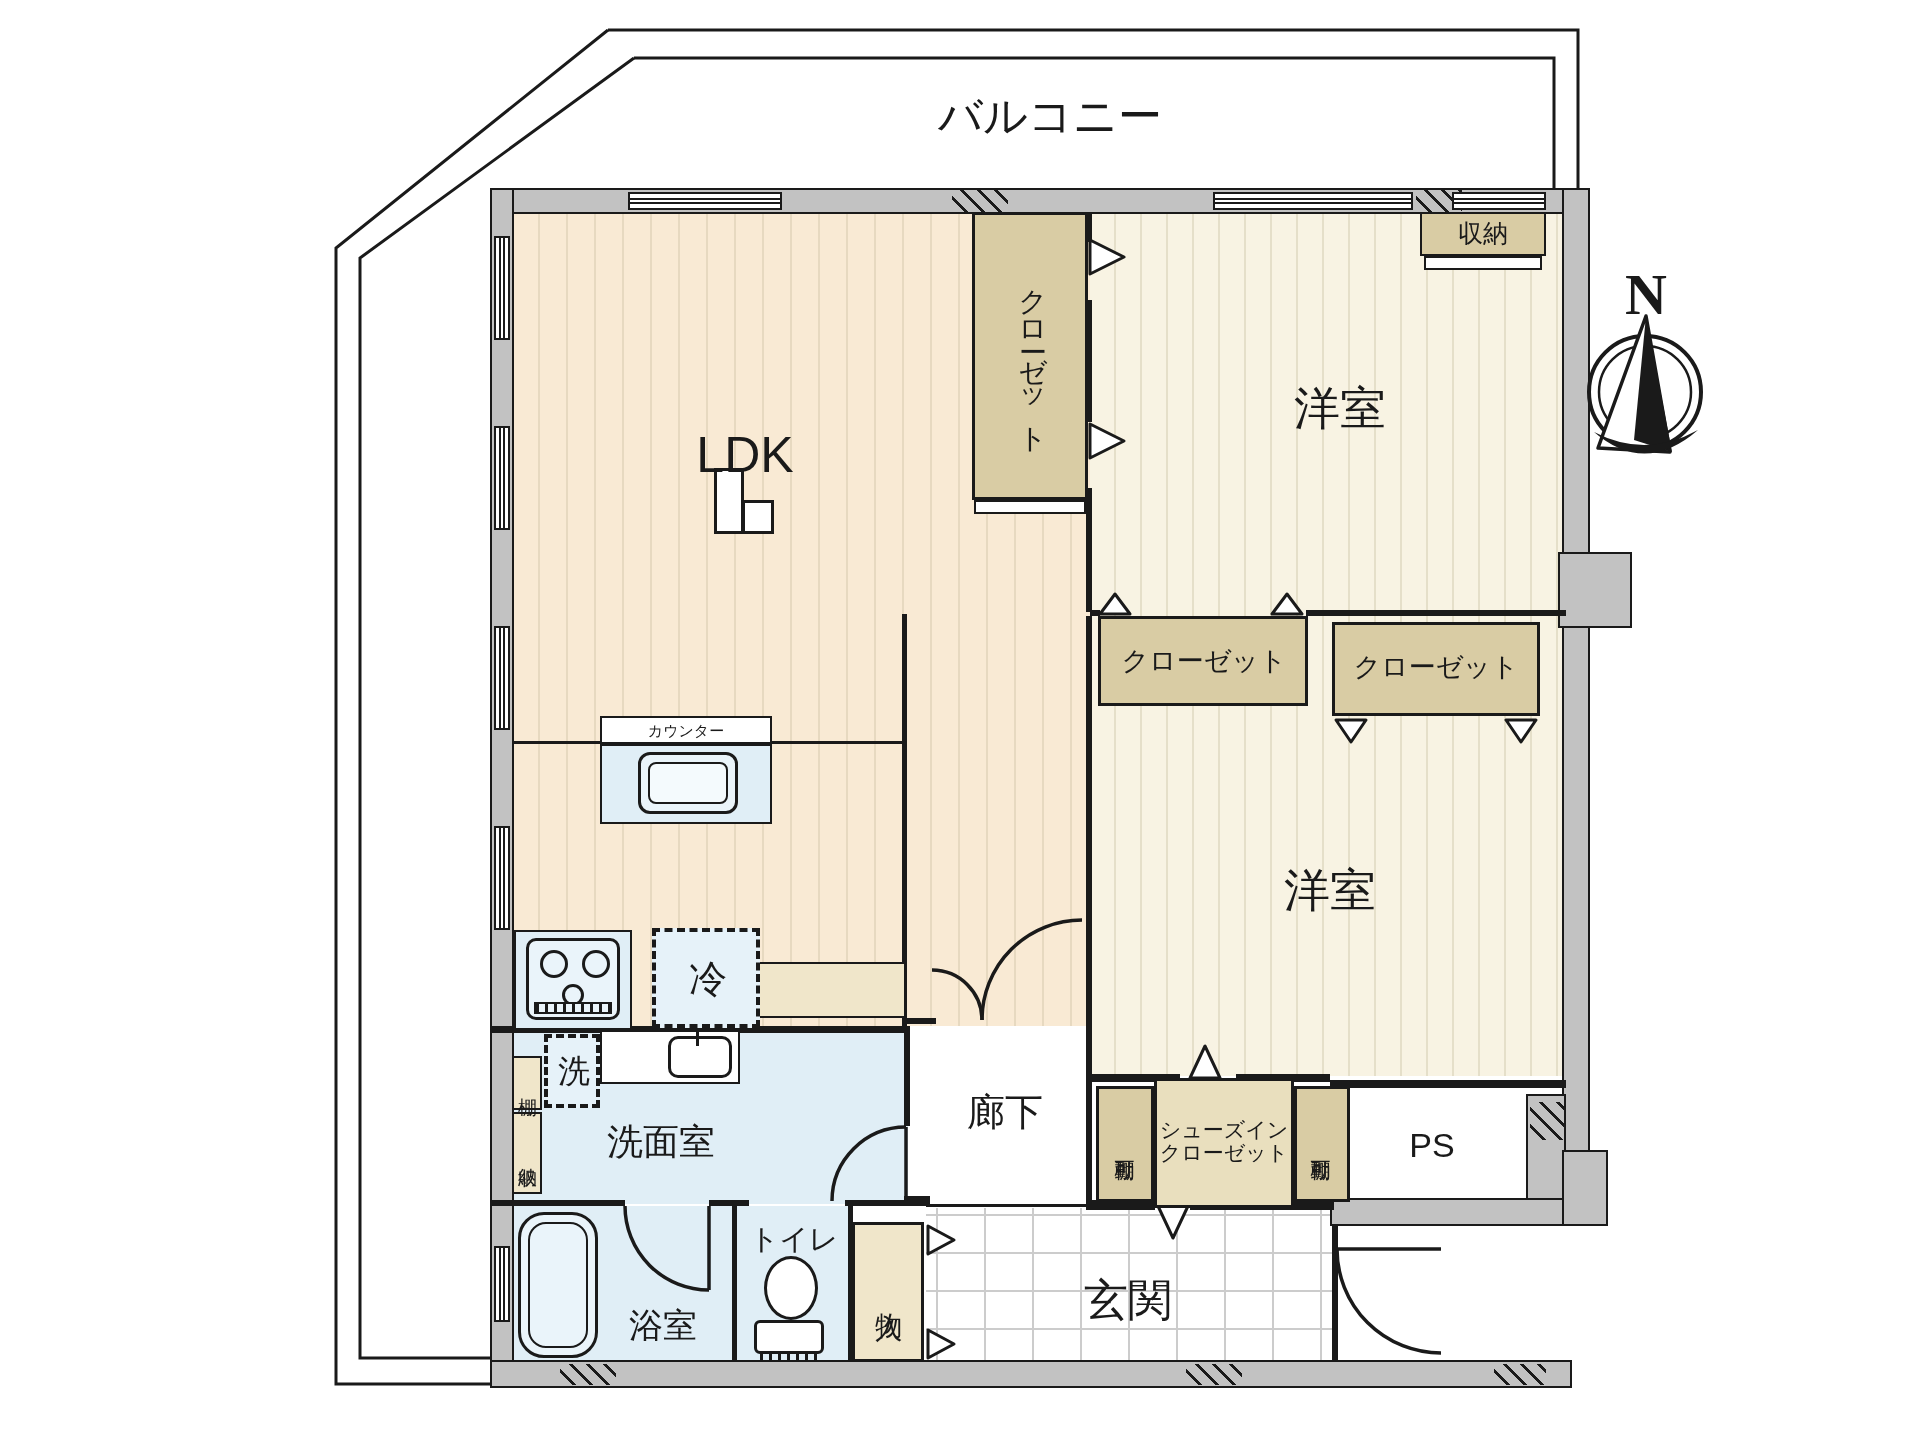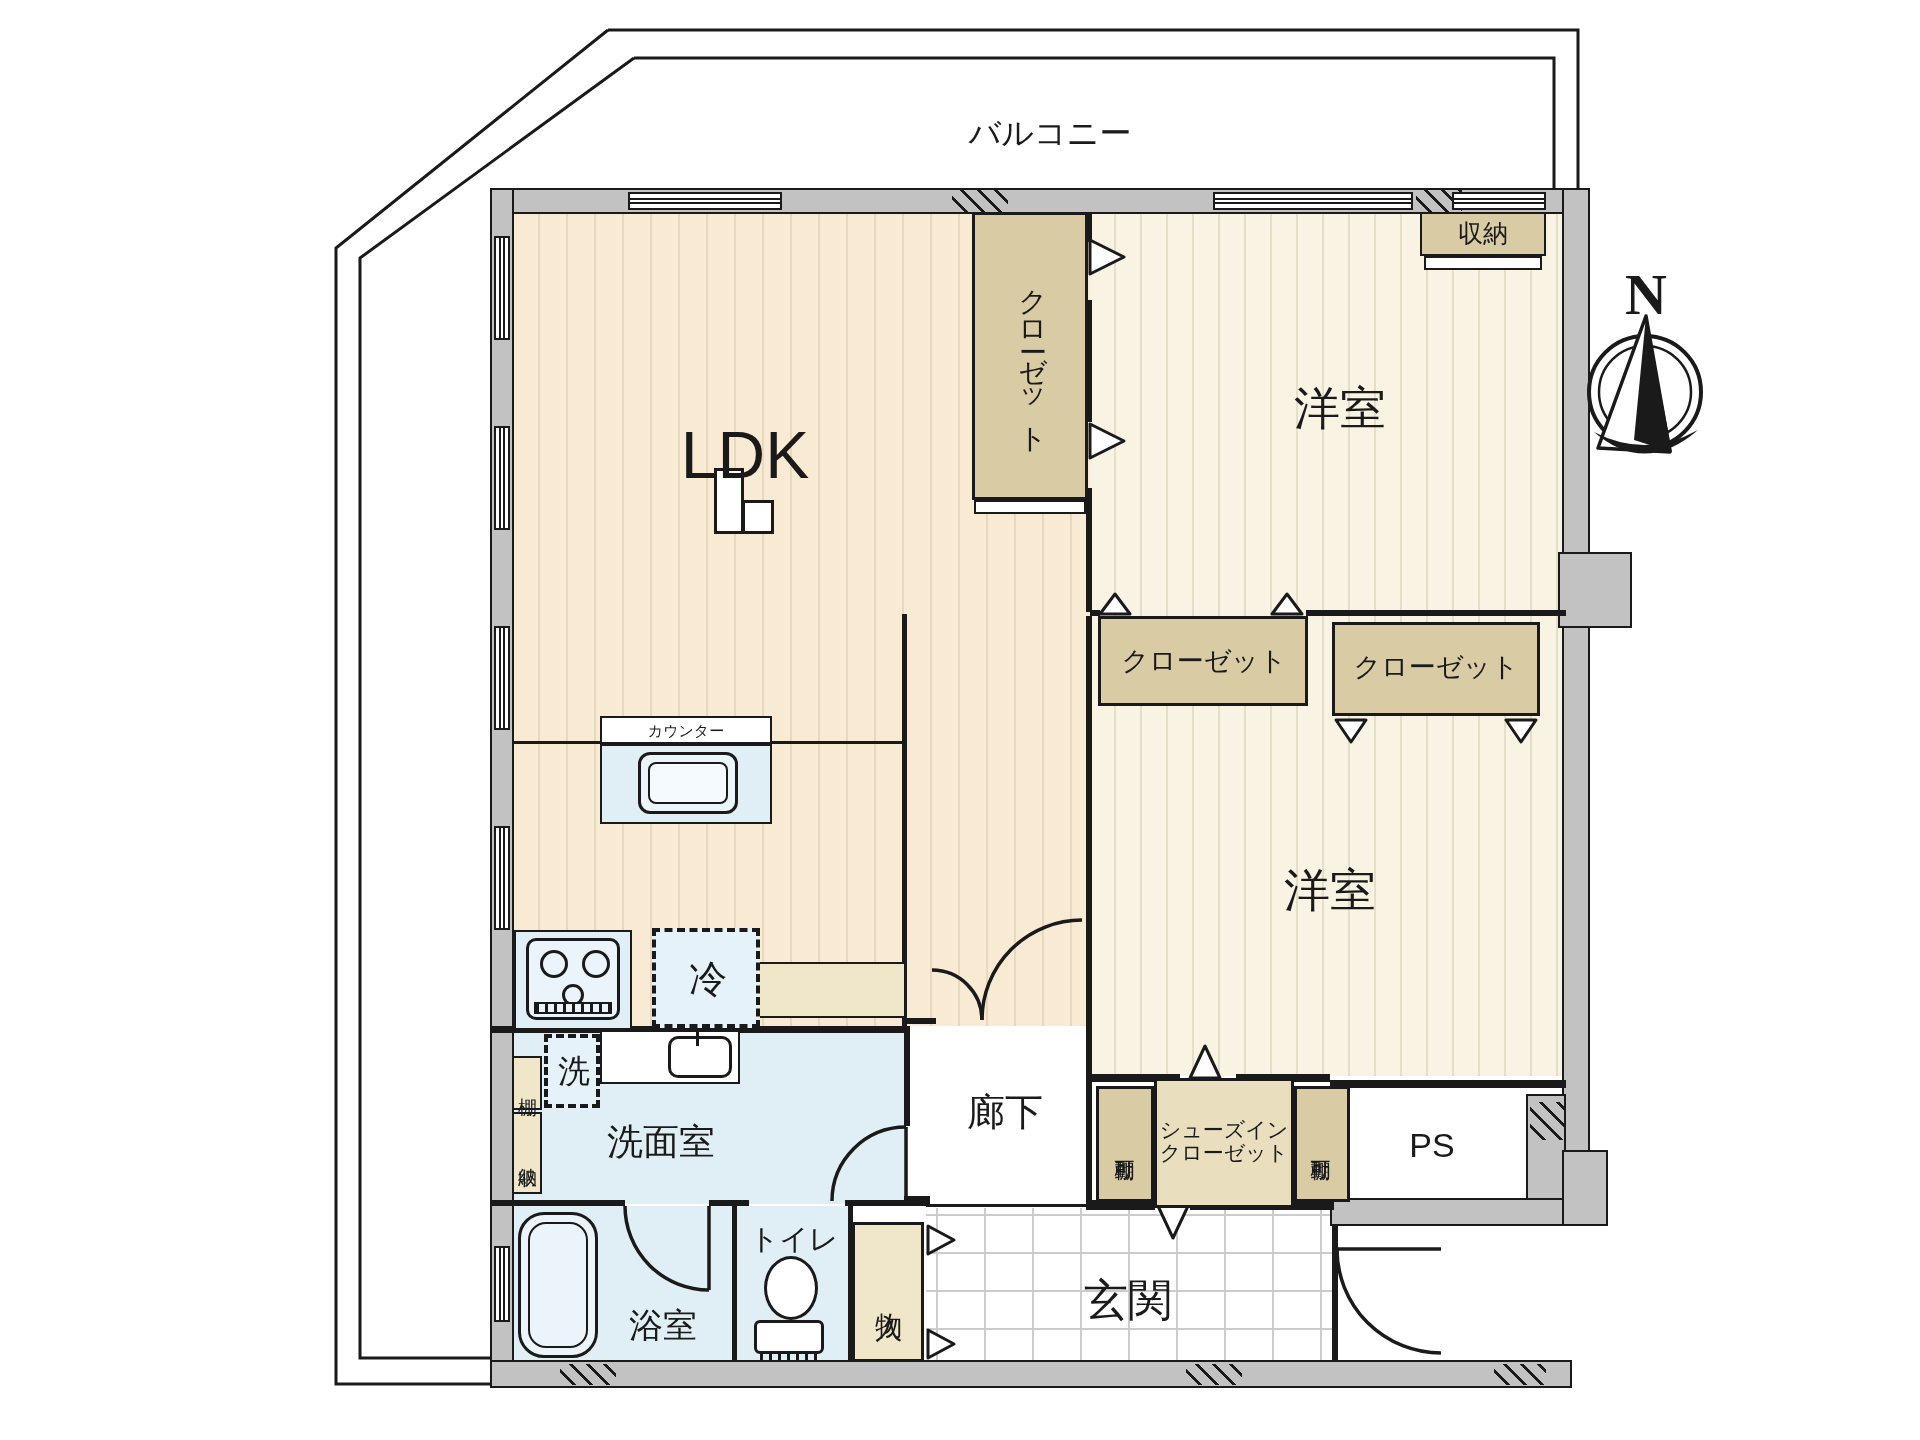--- a/index.html
+++ b/index.html
@@ -174,22 +174,22 @@
     </g>
     <g>
       <circle cx="1645" cy="392" r="56" fill="none" stroke="#1a1a1a" stroke-width="4"></circle>
       <circle cx="1645" cy="392" r="46" fill="none" stroke="#1a1a1a" stroke-width="2.5"></circle>
       <polygon points="1646,316 1598,448 1670,452" fill="#ffffff" stroke="#1a1a1a" stroke-width="3.5" stroke-linejoin="round"></polygon>
       <polygon points="1646,316 1634,440 1672,452" fill="#1a1a1a"></polygon>
       <path d="M1594,432 Q1645,476 1698,430 Q1646,459 1594,432 Z" fill="#1a1a1a"></path>
     </g>
   </svg>
 
-  <div class="lbl" style="left:930px;top:106px;width:240px;height:56px;font-size:32px">バルコニー</div>
-  <div class="lbl" style="left:645px;top:420px;width:200px;height:70px;font-size:66px">LDK</div>
+  <div class="lbl" style="left:930px;top:88px;width:240px;height:56px;font-size:44px">バルコニー</div>
+  <div class="lbl" style="left:645px;top:420px;width:200px;height:70px;font-size:50px">LDK</div>
   <div class="lbl vert" style="left:1012px;top:240px;width:40px;height:230px;font-size:28px">クローゼット</div>
   <div class="lbl" style="left:1240px;top:380px;width:200px;height:56px;font-size:46px">洋室</div>
   <div class="lbl" style="left:1230px;top:862px;width:200px;height:56px;font-size:46px">洋室</div>
   <div class="lbl" style="left:1432px;top:218px;width:102px;height:32px;font-size:25px">収納</div>
   <div class="lbl" style="left:1124px;top:646px;width:160px;height:32px;font-size:27px">クローゼット</div>
   <div class="lbl" style="left:1356px;top:652px;width:160px;height:32px;font-size:27px">クローゼット</div>
   <div class="lbl" style="left:608px;top:720px;width:156px;height:22px;font-size:15px">カウンター</div>
   <div class="lbl" style="left:684px;top:956px;width:48px;height:48px;font-size:38px">冷</div>
   <div class="lbl" style="left:552px;top:1050px;width:44px;height:44px;font-size:32px">洗</div>
   <div class="lbl vert" style="left:514px;top:1062px;width:26px;height:42px;font-size:19px;letter-spacing:0">棚</div>

